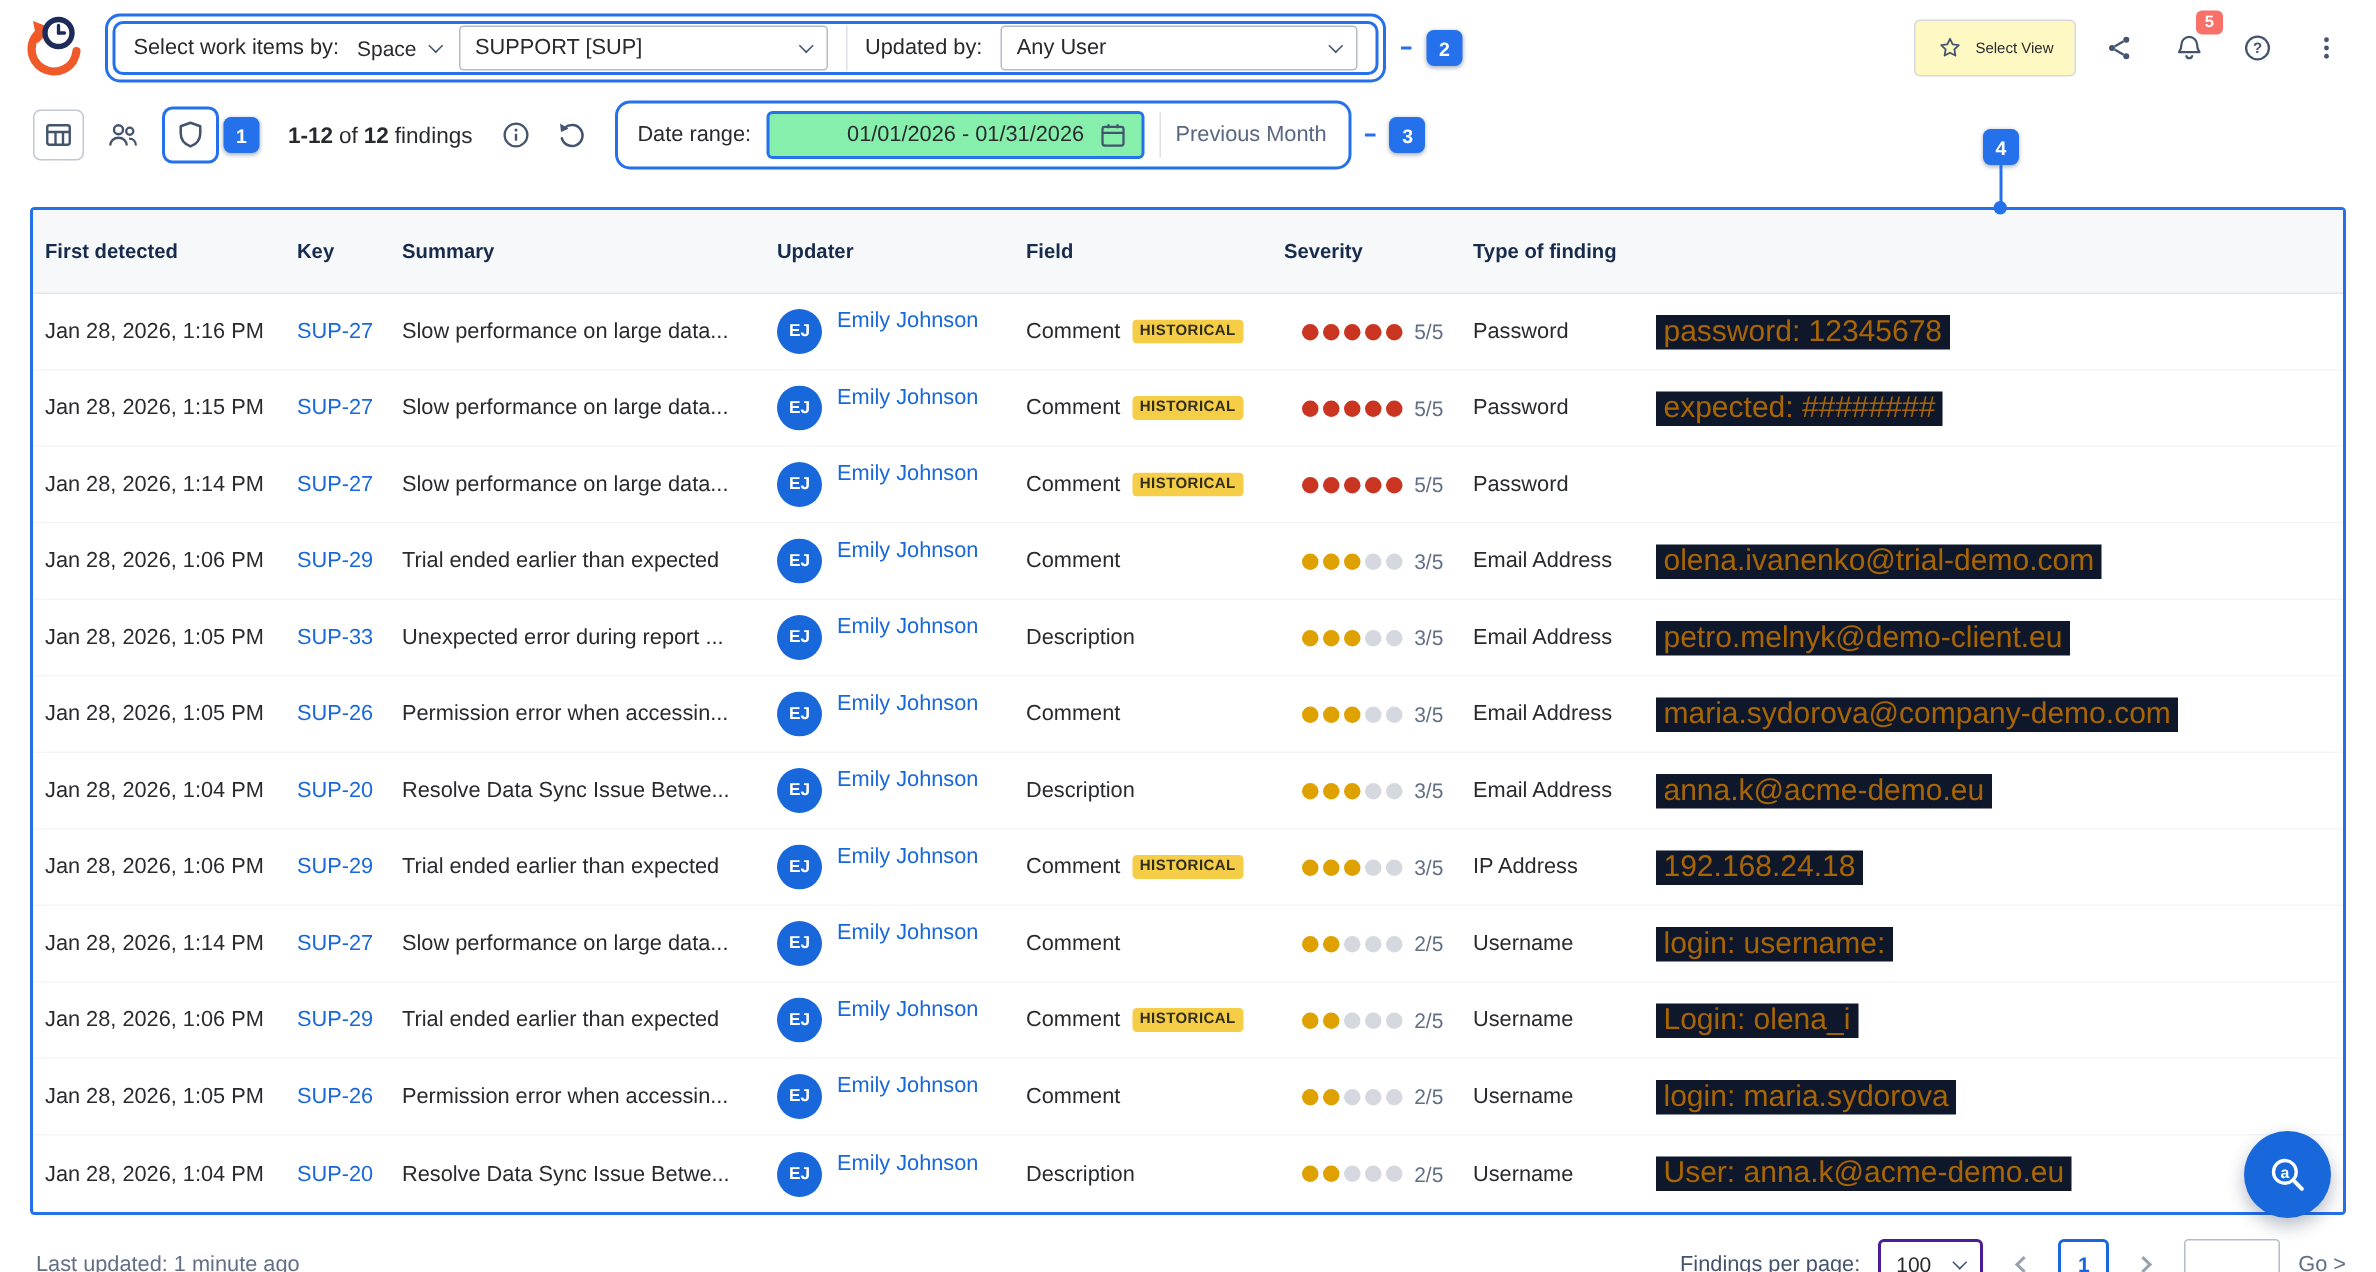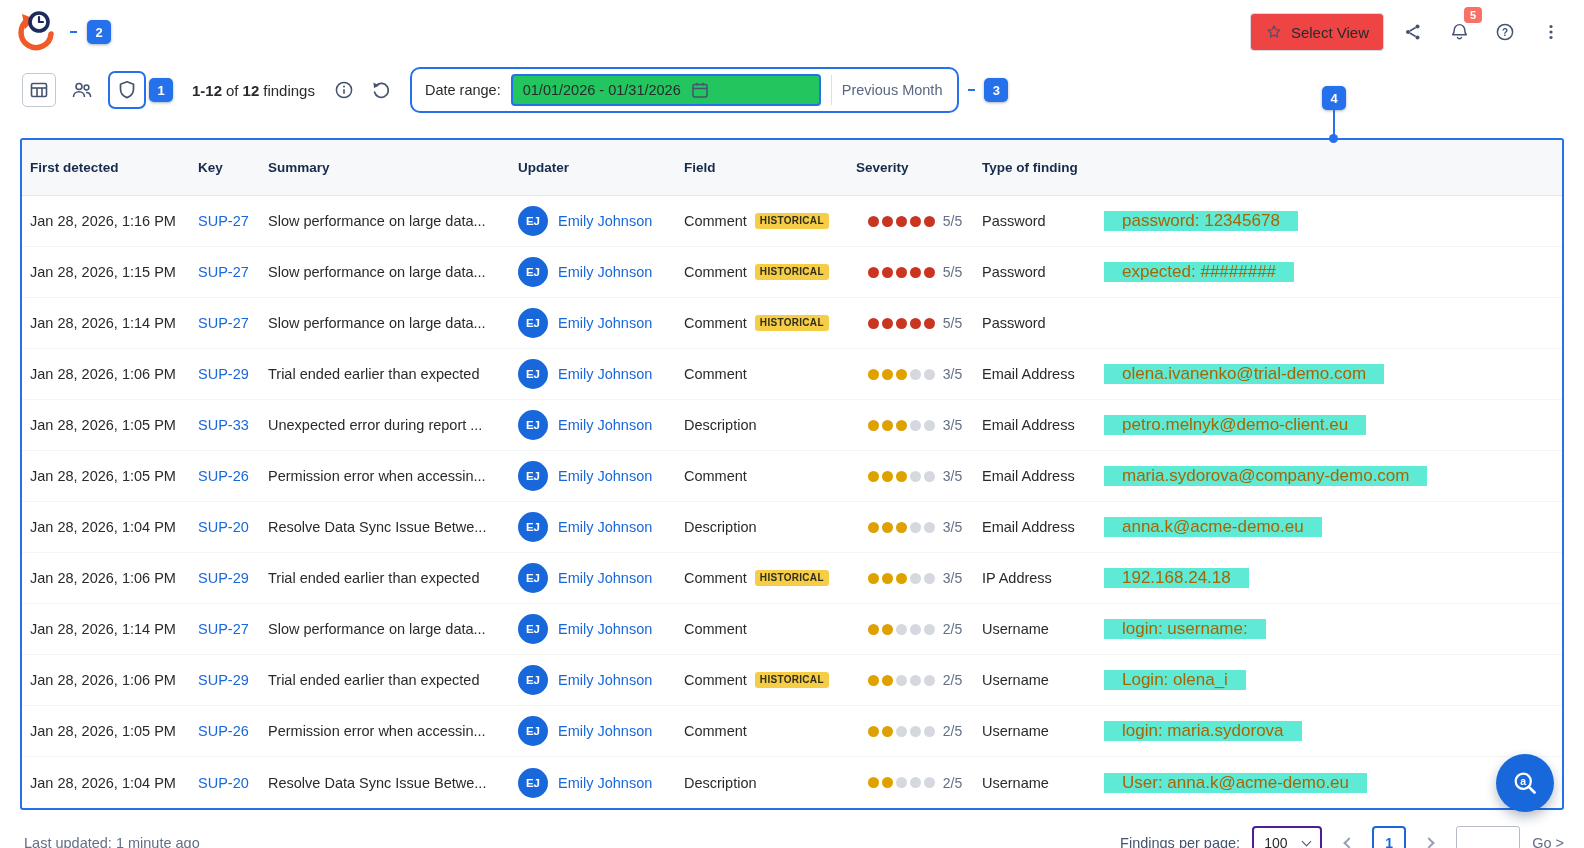--- a/index.html
+++ b/index.html
@@ -36,21 +36,21 @@
   .vsep { width: 1px; height: 30px; background: #DCDFE4; }
   .step-badge {
     width: 24px; height: 24px; border-radius: 5px; background: #2570EB; color: #fff;
     font-weight: bold; font-size: 13px; display: flex; align-items: center; justify-content: center;
     box-shadow: 0 1px 3px rgba(9,30,66,.35); flex: 0 0 auto;
   }
   .conn-h { width: 7px; height: 2px; background: #2570EB; flex: 0 0 auto; }
   .top-right { margin-left: auto; display: flex; align-items: center; gap: 12px; }
   .btn-outline {
     display: flex; align-items: center; gap: 8px; border: 1px solid #D5D8DE; border-radius: 4px;
-    height: 38px; padding: 0 14px; background: #ef4444; font-size: 15px; color: #292A2E; cursor: pointer;
+    height: 38px; padding: 0 14px; background: #fef9c3; font-size: 10px; color: #292A2E; cursor: pointer;
     font-family: inherit;
   }
   .icon-btn {
     width: 34px; height: 34px; display: flex; align-items: center; justify-content: center;
     background: none; border: none; cursor: pointer; position: relative; border-radius: 4px;
   }
   .notif-badge {
     position: absolute; top: -8px; right: -6px; background: #F87168; color: #fff;
     font-size: 11px; font-weight: bold; border-radius: 4px; padding: 2px 6px; line-height: 1.1;
   }
@@ -61,23 +61,23 @@
     width: 34px; height: 34px; display: flex; align-items: center; justify-content: center;
     border-radius: 5px; background: #fff; border: none; cursor: pointer;
   }
   .sq-btn.framed { border: 1px solid #C2C7D0; }
   .shield-annot { border: 2px solid #2570EB; border-radius: 7px; padding: 2px; }
   .badge-overlap { margin-left: -6px; z-index: 3; position: relative; }
   .findings-count { display: flex; gap: 4px; font-size: 15px; margin: 0 6px 0 10px; white-space: nowrap; }
   .findings-count b { font-weight: bold; }
   .date-inner { display: flex; align-items: center; gap: 10px; padding: 2px 4px 2px 10px; }
   .date-field {
-    display: flex; align-items: center; justify-content: flex-start; gap: 10px;
-    border: 2px solid #2570EB; border-radius: 4px; height: 32px; padding: 0 10px; width: 310px;
-    cursor: pointer; background: #22c55e;
+    display: flex; align-items: center; justify-content: flex-end; gap: 10px;
+    border: 2px solid #2570EB; border-radius: 4px; height: 32px; padding: 0 10px; width: 252px;
+    cursor: pointer; background: #86efac;
   }
   .date-text { font-size: 14.5px; color: #292A2E; }
   .quick-range { color: #596780; font-size: 14.5px; padding-right: 8px; cursor: pointer; white-space: nowrap; }
 
   
   .annot4-badge { position: absolute; left: 1322px; top: 86px; z-index: 5; }
   .annot4-line { position: absolute; left: 1333px; top: 110px; width: 2px; height: 26px; background: #2570EB; z-index: 5; }
   .annot4-dot { position: absolute; left: 1329px; top: 134px; width: 9px; height: 9px; border-radius: 50%; background: #2570EB; z-index: 5; }
 
   
@@ -86,41 +86,41 @@
     display: grid;
     grid-template-columns: 168px 70px 250px 166px 172px 126px 122px 1fr;
     align-items: center;
   }
   .thead { height: 56px; background: #F7F8F9; border-bottom: 1px solid #E4E6EA; }
   .th { font-size: 13.5px; font-weight: bold; color: #172B4D; padding-left: 8px; cursor: pointer; white-space: nowrap; }
   .trow { height: 51px; border-bottom: 1px solid #F4F5F7; }
   .trow:last-child { border-bottom: none; }
   .td { padding-left: 8px; font-size: 14.5px; white-space: nowrap; overflow: hidden; }
   .td-key { color: #1868DB; cursor: pointer; }
-  .td-updater { display: flex; align-items: center; gap: 10px; }
+  .td-updater { display: flex; gap: 10px; }
   .avatar {
     width: 30px; height: 30px; border-radius: 50%; background: #1868DB; color: #fff;
     font-size: 11.5px; font-weight: bold; display: flex; align-items: center; justify-content: center;
     flex: 0 0 auto;
   }
   .updater-name { color: #1868DB; cursor: pointer; }
   .td-field { display: flex; align-items: center; gap: 8px; }
   .hist-badge {
     background: #F5CD47; color: #302D1A; font-size: 10px; font-weight: bold;
     padding: 3px 5px; border-radius: 3px; letter-spacing: .3px; line-height: 1;
   }
   .td-severity { display: flex; align-items: center; justify-content: center; }
   .dots { display: flex; gap: 3px; align-items: center; }
   .dot { width: 11px; height: 11px; border-radius: 50%; display: inline-block; }
   .dot.red { background: #CA3521; }
   .dot.yellow { background: #DFA100; }
   .dot.off { background: #D5D8DE; }
   .sev-label { color: #626F86; margin-left: 8px; font-size: 14px; }
   .finding-hl {
-    background: #5eead4; color: #A86504; padding: 3px 18px; border-radius: 2px; font-size: 17px;
+    background: #0f172a; color: #A86504; padding: 3px 5px; border-radius: 2px; font-size: 20px;
   }
 
   
   .footer { display: flex; align-items: center; margin: 13px 20px 0 24px; height: 40px; }
   .last-updated { color: #626F86; font-size: 14.5px; }
   .footer-right { margin-left: auto; display: flex; align-items: center; gap: 12px; }
   .pp-label { color: #44546F; font-size: 14.5px; }
   .pp-select {
     display: flex; align-items: center; justify-content: space-between; gap: 10px;
     border: 2px solid #4c1d95; border-radius: 4px; height: 34px; padding: 0 10px; width: 70px; cursor: pointer;
@@ -149,20 +149,39 @@
   <div class="logo">
     <svg width="46" height="46" viewBox="0 0 46 46">
       <path d="M37 25 A15 15 0 1 1 14 11" fill="none" stroke="#F05A28" stroke-width="5.5" stroke-linecap="round"></path>
       <polygon points="8,5 21,10 11,20" fill="#F05A28"></polygon>
       <circle cx="25" cy="13" r="9" fill="#fff" stroke="#1D2B5B" stroke-width="3.6"></circle>
       <line x1="25" y1="13" x2="25" y2="8" stroke="#1D2B5B" stroke-width="2.2" stroke-linecap="round"></line>
       <line x1="25" y1="13" x2="29" y2="13" stroke="#1D2B5B" stroke-width="2.2" stroke-linecap="round"></line>
     </svg>
   </div>
 
+  <div class="annot-box">
+    <div class="filter-inner">
+      <span class="lbl">Select work items by:</span>
+      <span class="dd-plain">
+        <span>Space</span>
+        <span class="chev"></span>
+      </span>
+      <span class="dd-box dd-project">
+        <span>SUPPORT [SUP]</span>
+        <span class="chev"></span>
+      </span>
+      <span class="vsep"></span>
+      <span class="lbl">Updated by:</span>
+      <span class="dd-box dd-user">
+        <span>Any User</span>
+        <span class="chev"></span>
+      </span>
+    </div>
+  </div>
   <span class="conn-h"></span>
   <div class="step-badge">2</div>
 
   <div class="top-right">
     <button class="btn-outline">
       <span>
         <svg width="18" height="18" viewBox="0 0 24 24">
             <path d="M12 3.8 l2.4 4.9 5.4.8 -3.9 3.8.9 5.4 L12 16.2 l-4.8 2.5.9-5.4 -3.9-3.8 5.4-.8 Z" fill="none" stroke="#44546F" stroke-width="1.6" stroke-linejoin="round"></path>
           </svg>
       </span>

